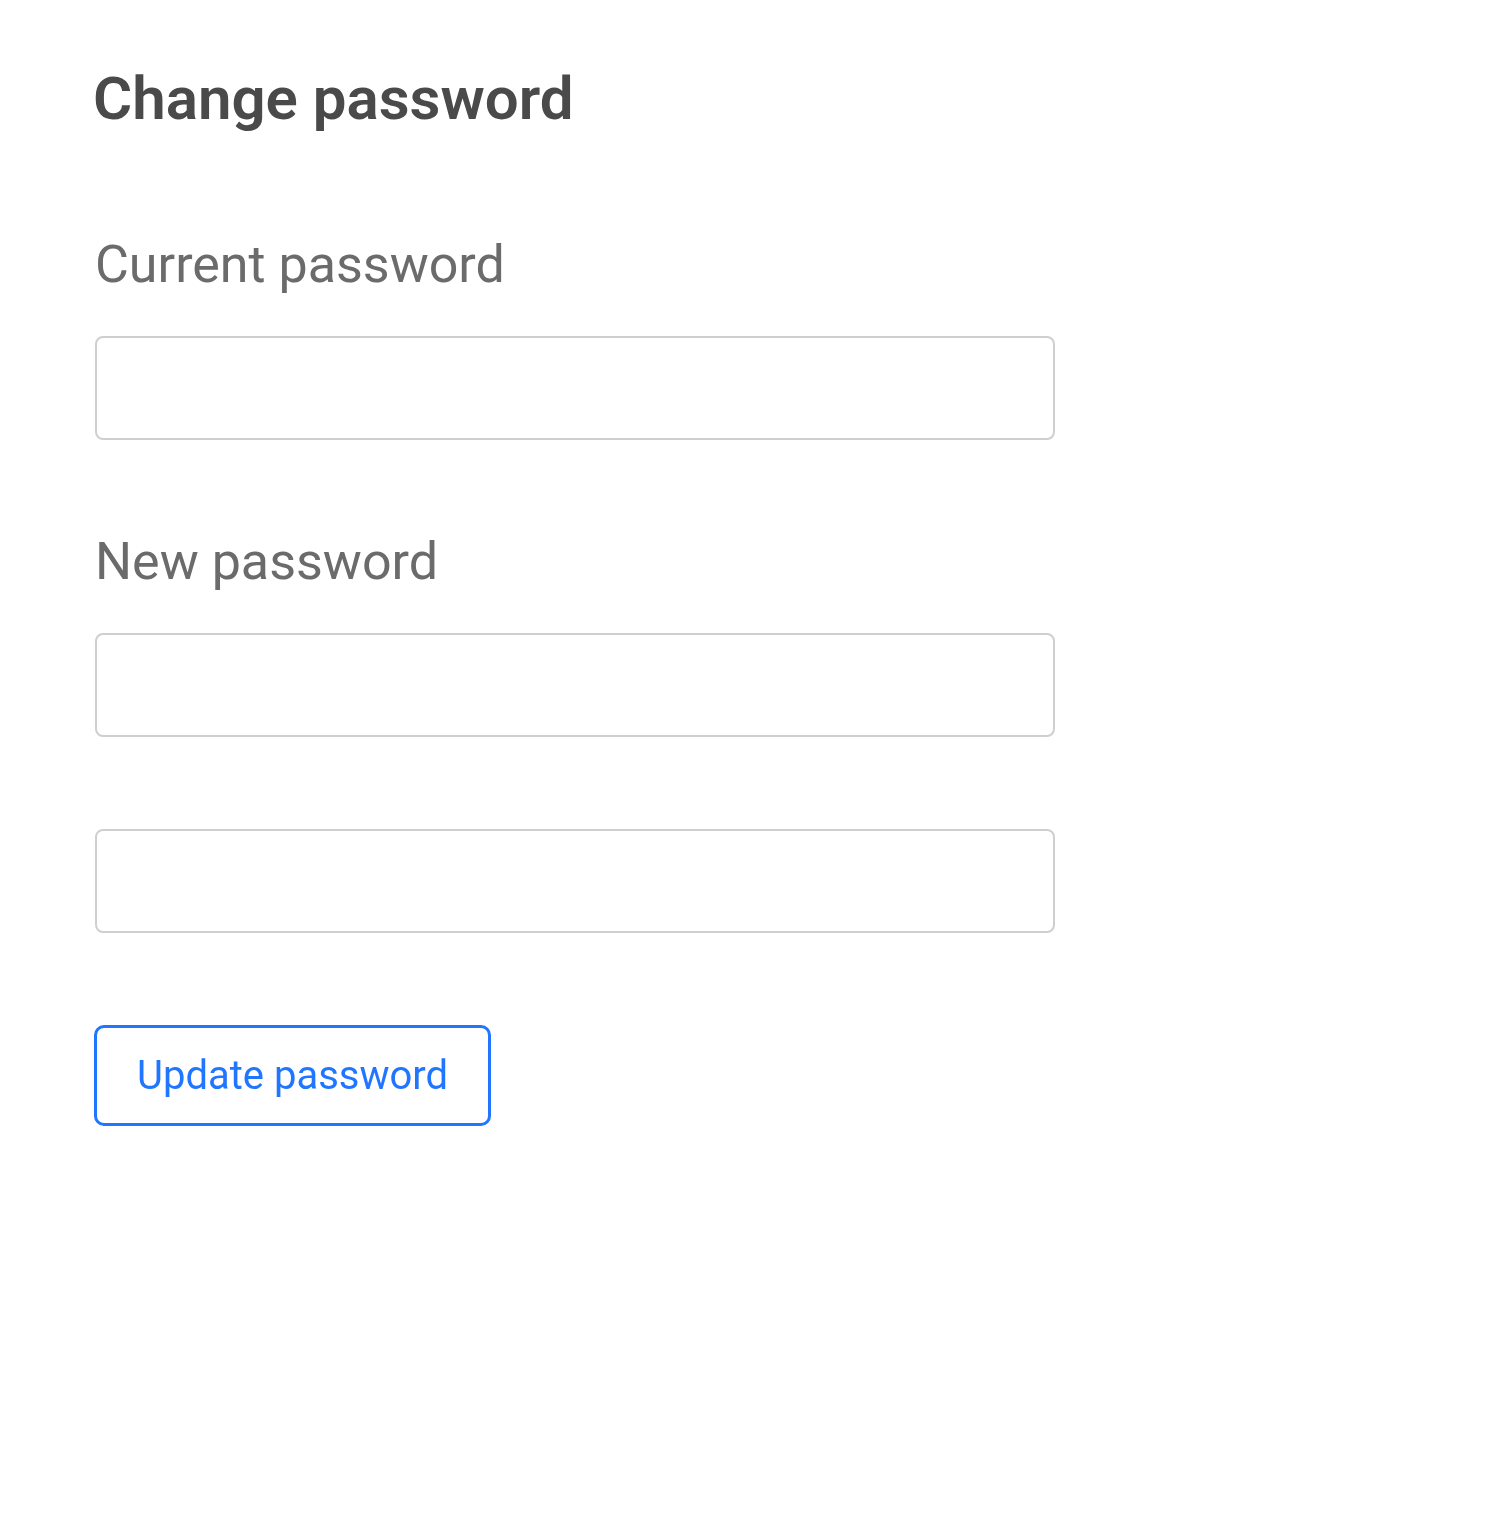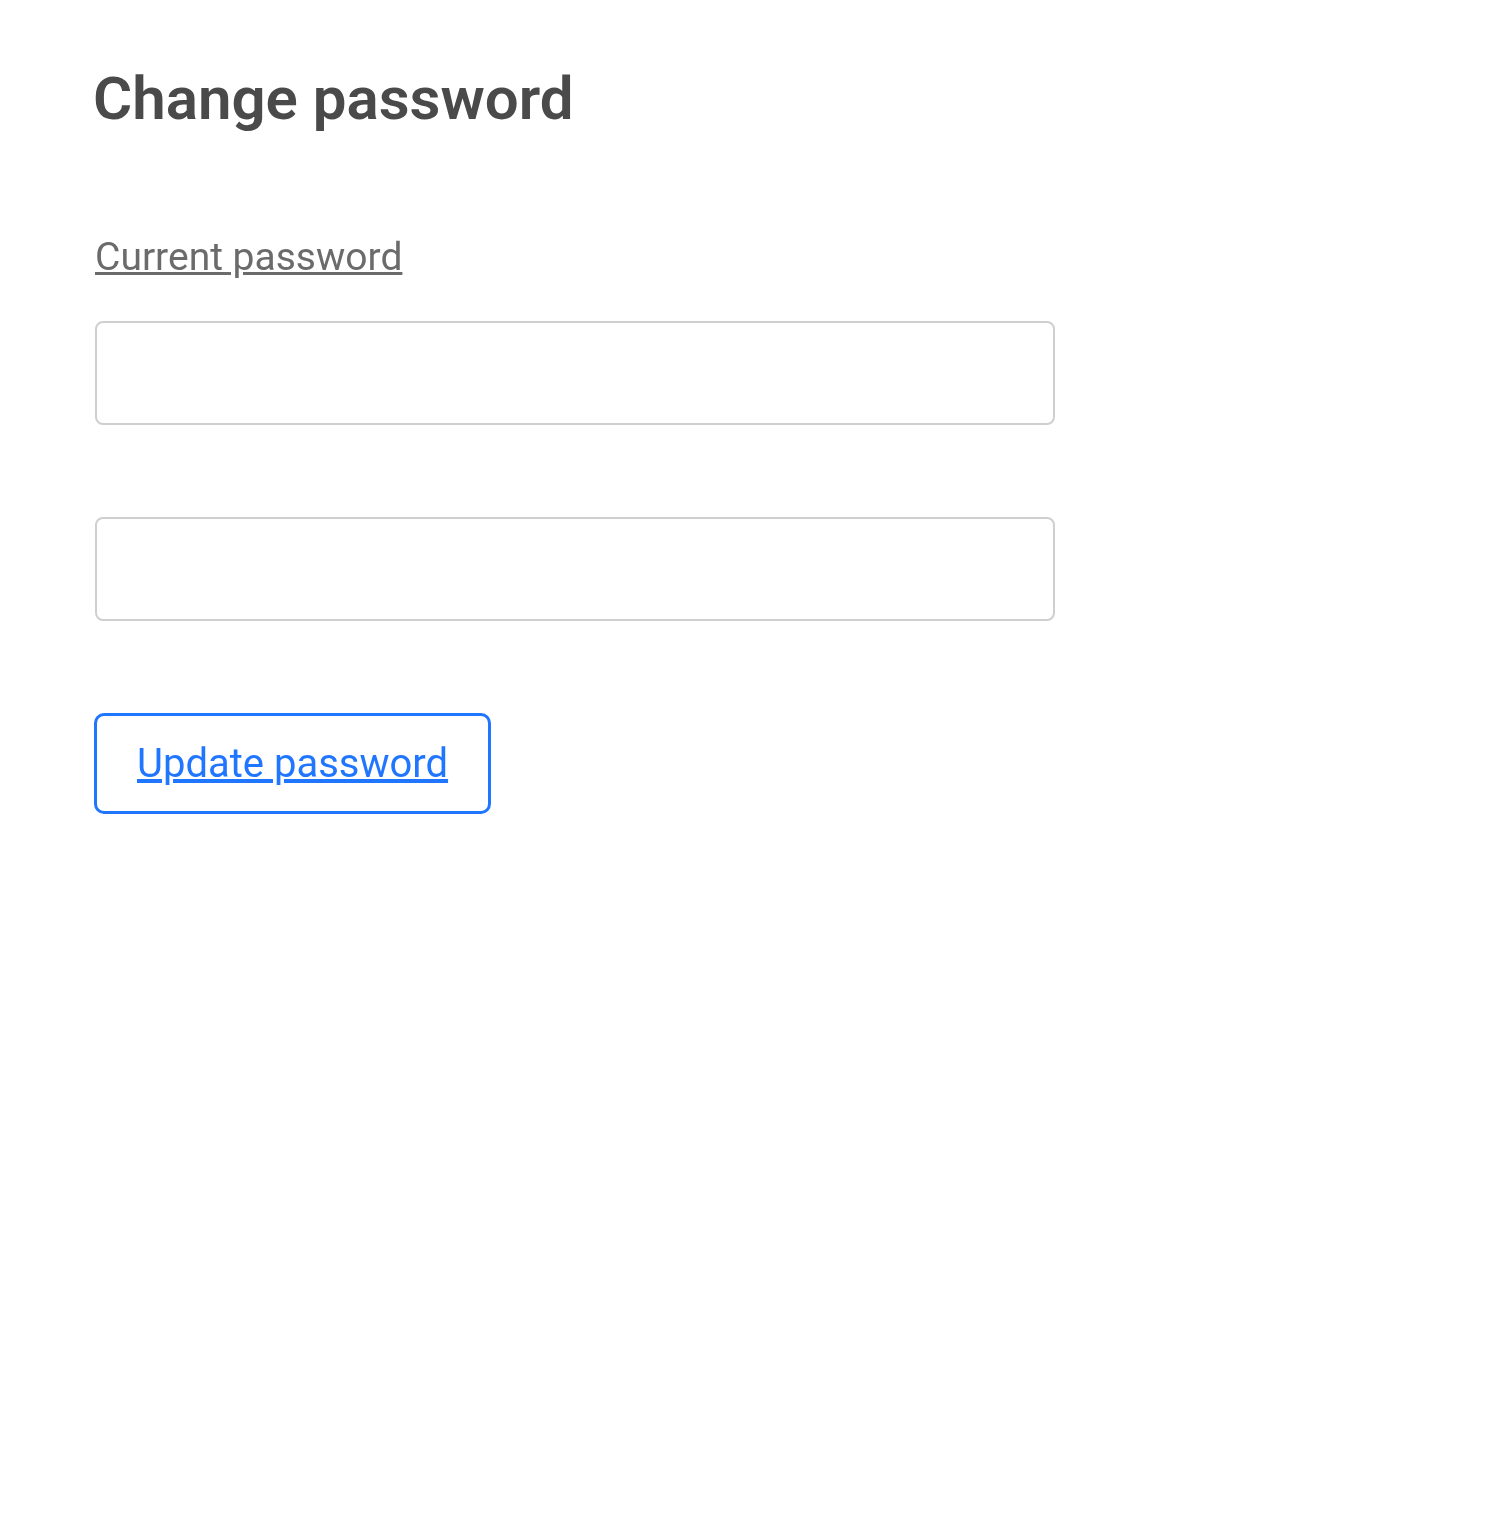--- a/index.html
+++ b/index.html
@@ -18,25 +18,24 @@
       font-size: 60px;
       font-weight: 600;
       color: #4a4a4a;
       margin-bottom: 100px;
     }
     .form-group {
       margin-bottom: 90px;
     }
     .form-label {
       display: block;
-      font-size: 39px;
+      font-size: 52px;
       font-weight: 400;
       color: #6b6b6b;
       margin-bottom: 40px;
-      text-decoration: underline;
     }
     .form-input {
       width: 960px;
       height: 104px;
       border: 2px solid #cfcfcf;
       border-radius: 8px;
       font-size: 36px;
       padding: 0 20px;
       background: #ffffff;
       outline: none;
@@ -45,33 +44,36 @@
       display: inline-block;
       border: 3px solid #2176ff;
       color: #2176ff;
       background: #ffffff;
       font-size: 40px;
       font-weight: 400;
       padding: 24px 40px;
       border-radius: 10px;
       cursor: pointer;
       font-family: inherit;
-      text-decoration: underline;
     }
   </style>
 </head>
 <body>
 
 <h1 class="page-title">Change password</h1>
 
 <form>
   <div class="form-group">
     <label class="form-label">Current password</label>
     <input type="password" class="form-input" value="" style="">
   </div>
 
+  <div class="form-group">
+    <label class="form-label">New password</label>
+    <input type="password" class="form-input" value="" style="">
+  </div>
 
   <div class="form-group">
     <input type="password" class="form-input" value="" style="">
   </div>
 
   <button type="submit" class="submit-button">Update password</button>
 </form>
 
 </body></html>

